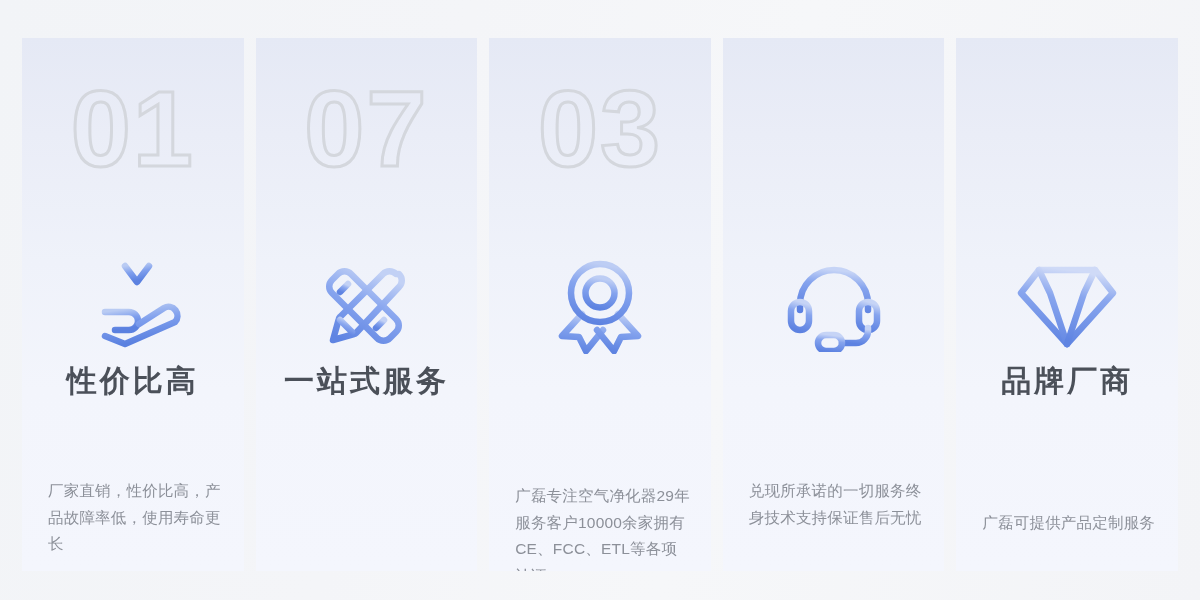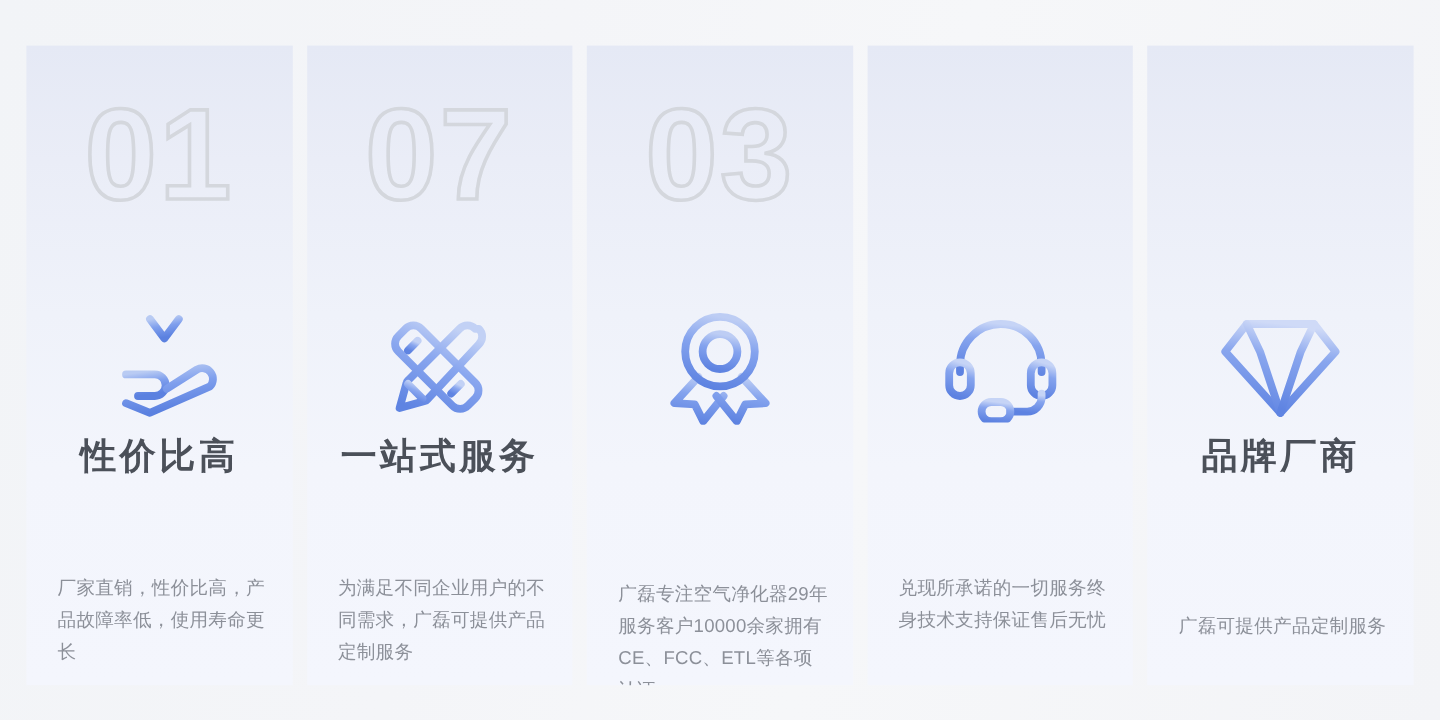--- a/index.html
+++ b/index.html
@@ -166,21 +166,20 @@
             <path d="M20 16 a9 9 0 0 1 13 0 L78 61 a9 9 0 0 1 0 13 l-6 6 a9 9 0 0 1 -13 0 L14 35 a9 9 0 0 1 0 -13 z"></path>
             <path d="M30 26 L22 34"></path>
             <path d="M66 62 L58 70"></path>
 
             <path d="M78 16 a9 9 0 0 0 -13 0 L22 59 a4 4 0 0 0 -1.2 2 L15 82 l21 -5.8 a4 4 0 0 0 2 -1.2 L81 29 a9 9 0 0 0 0 -13 z"></path>
             <path d="M22 62 L34 74"></path>
           </g>
         </svg>
       </div>
       <div class="card-title">一站式服务</div>
-      <div class="card-desc">为满足不同企业用户的不同需求，广磊可提供产品定制服务</div>
     </div>
 
     <div class="card">
       <div class="wm">
         <span class="wm-text">03</span>
       </div>
       <div class="icon-wrap">
         <svg width="92" height="96" viewBox="0 0 92 96" fill="none">
           <defs>
             <linearGradient id="g3" x1="0.5" y1="0" x2="0.3" y2="1">

